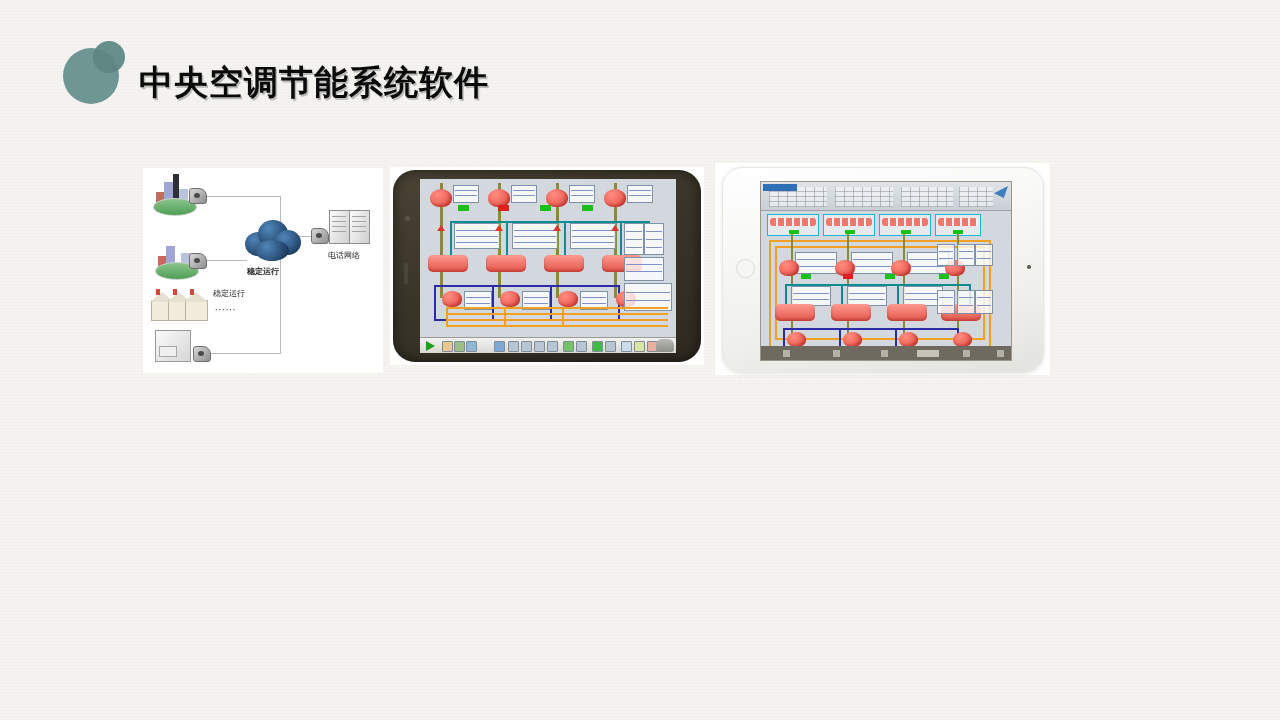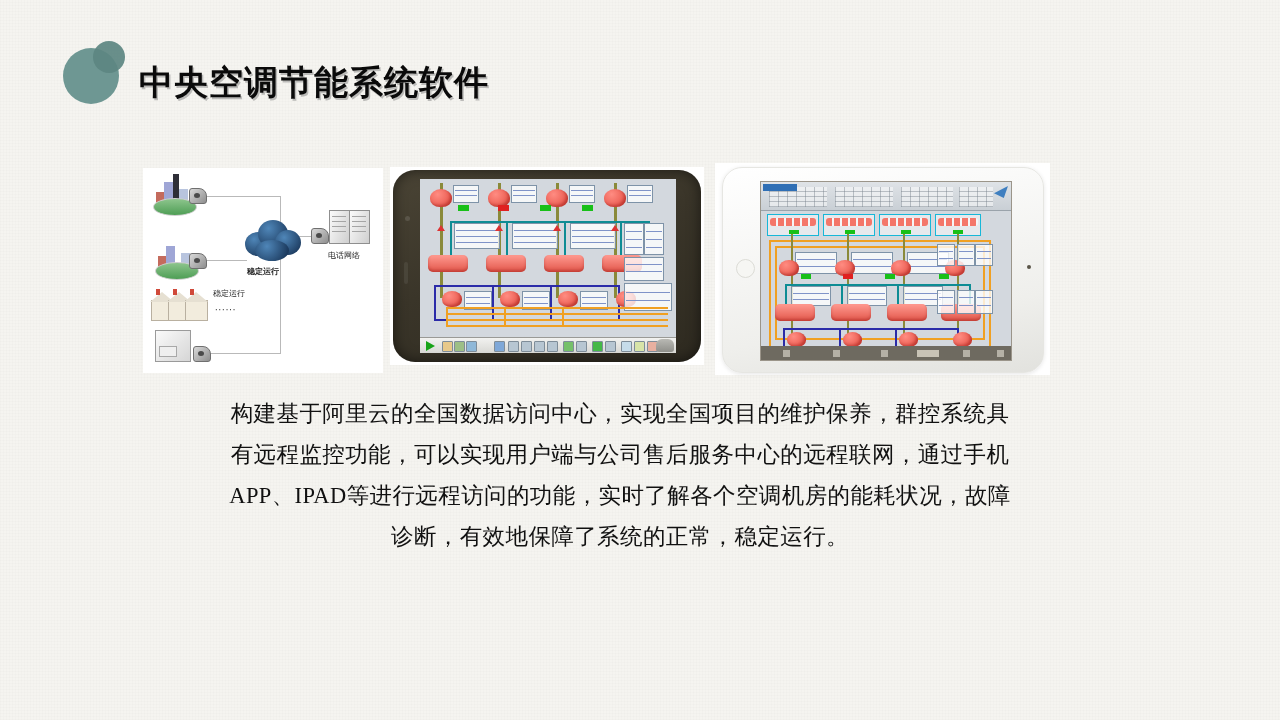--- a/index.html
+++ b/index.html
@@ -758,20 +758,14 @@
               <div class="ti" style="left:236px;"></div>
             </div>
 
           </div>
         </div>
       </div>
     </div>
 
   </div>
 
-  <div id="body-text">
-    <span class="ln">构建基于阿里云的全国数据访问中心，实现全国项目的维护保养，群控系统具</span>
-    <span class="ln">有远程监控功能，可以实现用户端与公司售后服务中心的远程联网，通过手机</span>
-    <span class="ln">APP、IPAD等进行远程访问的功能，实时了解各个空调机房的能耗状况，故障</span>
-    <span class="ln last">诊断，有效地保障了系统的正常，稳定运行。</span>
-  </div>
 
 </div>
 
 </body></html>

